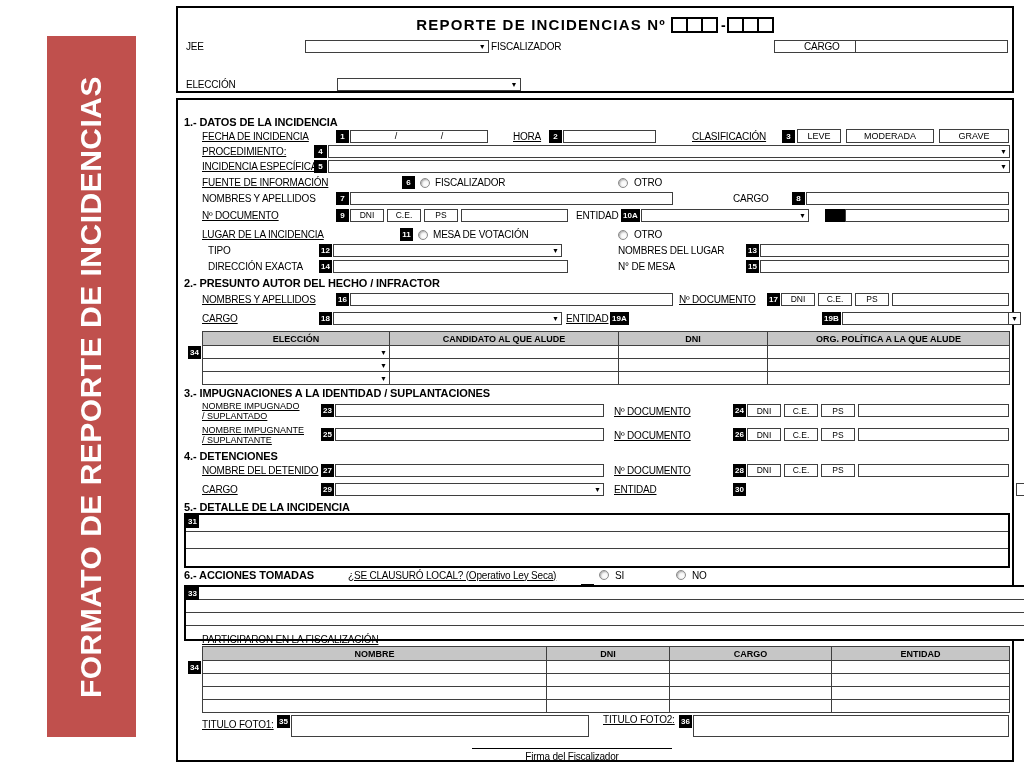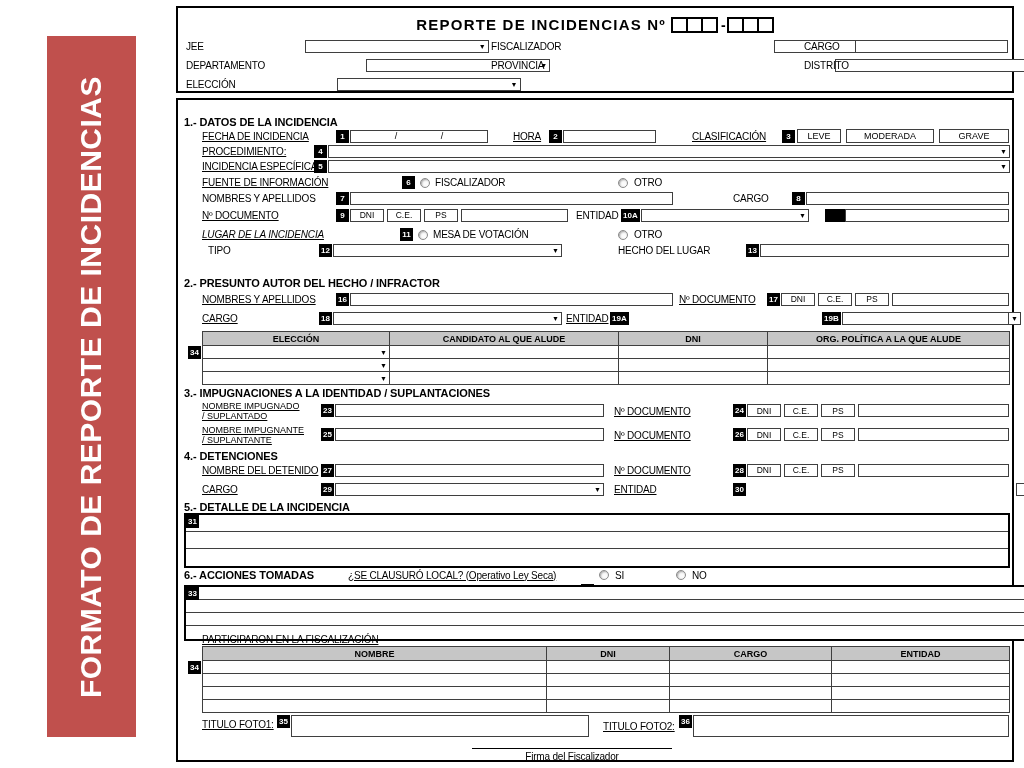--- a/index.html
+++ b/index.html
@@ -78,30 +78,20 @@
         <span class="arr"></span>
       </span>
     <span class="lbl abs" style="left:305px;">FISCALIZADOR</span>
     <span class="dd abs" style="left:386px; width:216px;">
         <span class="arr"></span>
       </span>
     <span class="lbl abs" style="left:618px;">CARGO</span>
     <span class="inp abs" style="left:669px; width:153px;"></span>
   </div>
 
-  <div class="r" style="left:8px; top:50px; right:6px; height:14px;">
-    <span class="lbl">DEPARTAMENTO</span>
-    <span class="dd abs" style="left:101px; width:184px;">
-        <span class="arr"></span>
-      </span>
-    <span class="lbl abs" style="left:305px;">PROVINCIA</span>
-    <span class="dd abs" style="left:386px; width:216px;"></span>
-    <span class="lbl abs" style="left:618px;">DISTRITO</span>
-
-  </div>
 
   <div class="r" style="left:8px; top:69px; right:6px; height:14px;">
     <span class="lbl">ELECCIÓN</span>
     <span class="dd abs" style="left:101px; width:184px;">
         <span class="arr"></span>
       </span>
   </div>
 </div>
 
 <div class="frame" style="left:176px; top:98px; width:838px; height:664px;">
@@ -170,39 +160,47 @@
     <span class="lbl abs" style="left:398px;">ENTIDAD</span>
     <span class="badge abs" style="left:443px;">10A</span>
     <span class="dd abs" style="left:463px; width:168px;">
         <span class="arr"></span>
       </span>
     <span class="badge abs" style="left:647px;padding-left:20px;">10B</span>
     <span class="inp abs" style="left:667px; width:164px;"></span>
   </div>
 
   <div class="r" style="left:0; top:128px; height:13px; width:100%;">
-    <span class="lbl u abs" style="left:24px;font-style:italic;">LUGAR DE LA INCIDENCIA</span>
+    <span class="lbl u abs" style="left:24px;">LUGAR DE LA INCIDENCIA</span>
     <span class="badge abs" style="left:222px;">11</span>
     <span class="radio abs" style="left:240px;"></span>
     <span class="lbl abs" style="left:255px;">MESA DE VOTACIÓN</span>
     <span class="radio abs" style="left:440px;"></span>
     <span class="lbl abs" style="left:456px;">OTRO</span>
   </div>
 
   <div class="r" style="left:0; top:143px; height:14px; width:100%;">
     <span class="lbl abs" style="left:30px;">TIPO</span>
     <span class="badge abs" style="left:141px;">12</span>
     <span class="dd abs" style="left:155px; width:229px;">
         <span class="arr"></span>
       </span>
-    <span class="lbl abs" style="left:440px;">HECHO DEL LUGAR</span>
+    <span class="lbl abs" style="left:440px;">NOMBRES DEL LUGAR</span>
     <span class="badge abs" style="left:568px;">13</span>
     <span class="inp abs" style="left:582px; width:249px;"></span>
   </div>
 
+  <div class="r" style="left:0; top:159px; height:14px; width:100%;">
+    <span class="lbl abs" style="left:30px;">DIRECCIÓN EXACTA</span>
+    <span class="badge abs" style="left:141px;">14</span>
+    <span class="inp abs" style="left:155px; width:235px;"></span>
+    <span class="lbl abs" style="left:440px;">N° DE MESA</span>
+    <span class="badge abs" style="left:568px;">15</span>
+    <span class="inp abs" style="left:582px; width:249px;"></span>
+  </div>
 
   <div class="heading abs" style="left:6px; top:177px;">2.- PRESUNTO AUTOR DEL HECHO / INFRACTOR</div>
 
   <div class="r" style="left:0; top:192px; height:14px; width:100%;">
     <span class="lbl u abs" style="left:24px;">NOMBRES Y APELLIDOS</span>
     <span class="badge abs" style="left:158px;">16</span>
     <span class="inp abs" style="left:172px; width:323px;"></span>
     <span class="lbl u abs" style="left:501px;">Nº DOCUMENTO</span>
     <span class="badge abs" style="left:589px;">17</span>
     <span class="docbox abs" style="left:603px;">DNI</span>
@@ -394,21 +392,21 @@
             <td></td>
           </tr>
       </tbody>
     </table>
   </div>
 
   <div class="r" style="left:0; top:613px; height:24px; width:100%;">
     <span class="lbl u abs" style="left:24px; top:6px;">TITULO FOTO1:</span>
     <span class="badge abs" style="left:99px; top:2px;">35</span>
     <span class="inp inp-tall abs" style="left:113px; top:2px; width:298px;"></span>
-    <span class="lbl u abs" style="left:425px; top:8px;">TITULO FOTO2:</span>
+    <span class="lbl u abs" style="left:425px; top:1px;">TITULO FOTO2:</span>
     <span class="badge abs" style="left:501px; top:2px;">36</span>
     <span class="inp inp-tall abs" style="left:515px; top:2px; width:316px;"></span>
   </div>
 
   <div class="sigline" style="left:294px; top:648px; width:200px;"></div>
   <div class="lbl abs" style="left:294px; top:651px; width:200px; text-align:center;">Firma del Fiscalizador</div>
 
 </div>
 
 </body></html>

